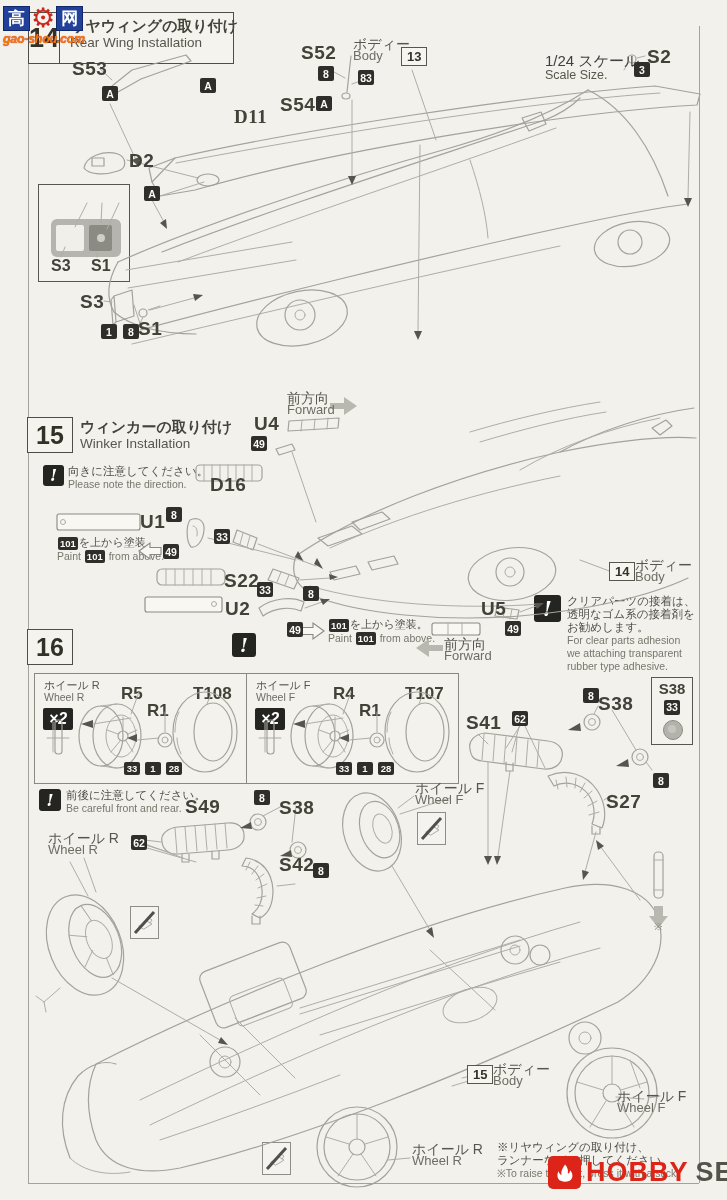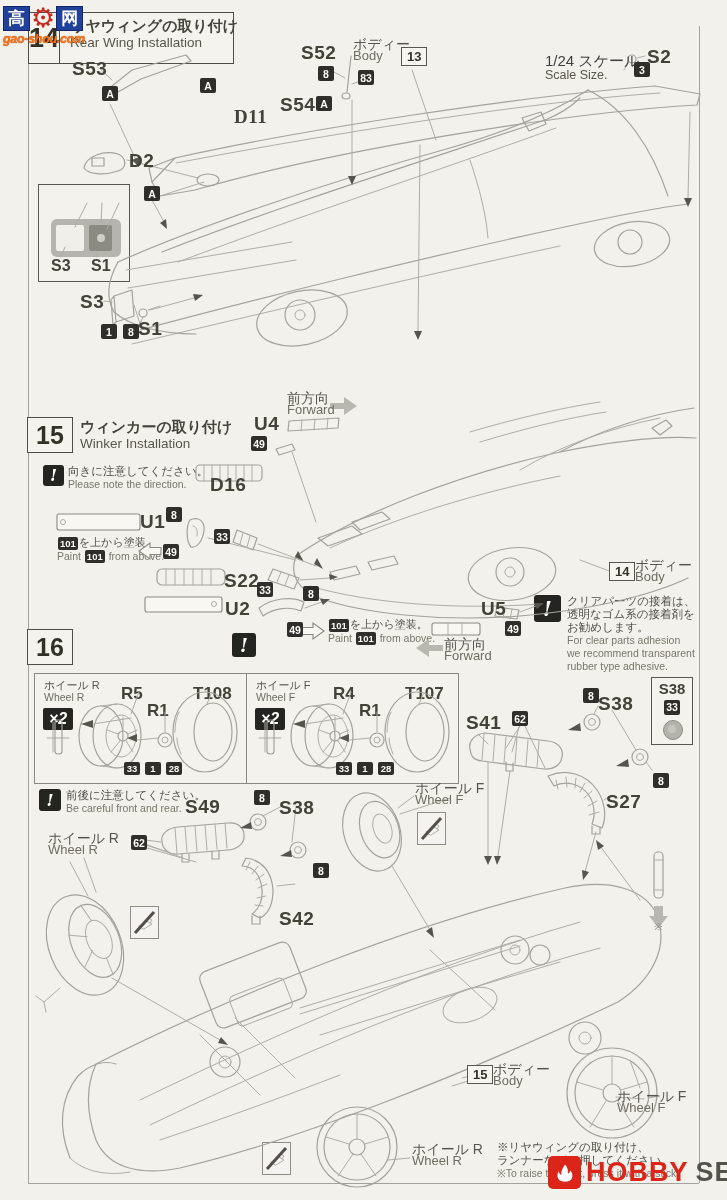--- a/index.html
+++ b/index.html
@@ -381,21 +381,21 @@
     <div class="jp">向きに注意してください。</div>
     <div class="en">Please note the direction.</div>
   </div>
 
   <div class="bang" style="left:534px;top:595px;width:27px;height:27px;font-size:20px">!</div>
   <div class="notetext" style="left:567px;top:595px">
     <div class="jp">クリアパーツの接着は、</div>
     <div class="jp">透明なゴム系の接着剤を</div>
     <div class="jp">お勧めします。</div>
     <div class="en">For clear parts adhesion</div>
-    <div class="en">we recommend transparent</div>
+    <div class="en">we attaching transparent</div>
     <div class="en">rubber type adhesive.</div>
   </div>
 
   <div class="bang" style="left:232px;top:633px;width:24px;height:24px;font-size:18px">!</div>
 
   <div class="bang" style="left:39px;top:789px;width:22px;height:22px;font-size:16px">!</div>
   <div class="notetext" style="left:66px;top:789px">
     <div class="jp">前後に注意してください。</div>
     <div class="en">Be careful front and rear.</div>
   </div>
@@ -538,21 +538,21 @@
       <div class="part" style="left: 210px; top: 474px;">D16</div>
       <div class="part" style="left: 140px; top: 511px;">U1</div>
       <div class="part" style="left: 224px; top: 570px;">S22</div>
       <div class="part" style="left: 225px; top: 598px;">U2</div>
       <div class="part" style="left: 481px; top: 598px;">U5</div>
       <div class="part" style="left: 466px; top: 712px;">S41</div>
       <div class="part" style="left: 598px; top: 693px;">S38</div>
       <div class="part" style="left: 606px; top: 791px;">S27</div>
       <div class="part" style="left: 185px; top: 796px;">S49</div>
       <div class="part" style="left: 279px; top: 797px;">S38</div>
-      <div class="part" style="left: 279px; top: 908px;">S42</div>
+      <div class="part" style="left: 279px; top: 854px;">S42</div>
       <div class="cbox" style="left: 102px; top: 86px;">A</div>
       <div class="cbox" style="left: 200px; top: 78px;">A</div>
       <div class="cbox" style="left: 316px; top: 96px;">A</div>
       <div class="cbox" style="left: 144px; top: 186px;">A</div>
       <div class="cbox" style="left: 318px; top: 66px;">8</div>
       <div class="cbox" style="left: 358px; top: 70px;">83</div>
       <div class="cbox" style="left: 634px; top: 62px;">3</div>
       <div class="cbox" style="left: 101px; top: 324px;">1</div>
       <div class="cbox" style="left: 123px; top: 324px;">8</div>
       <div class="cbox" style="left: 251px; top: 436px;">49</div>

